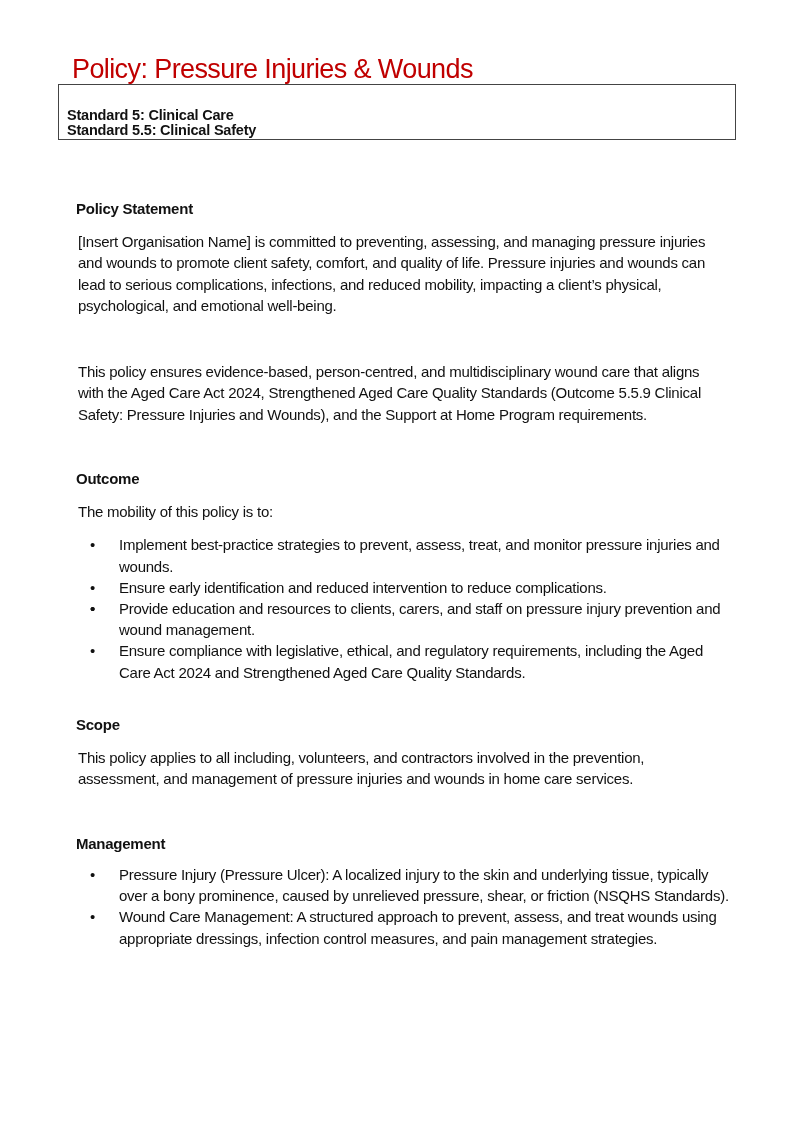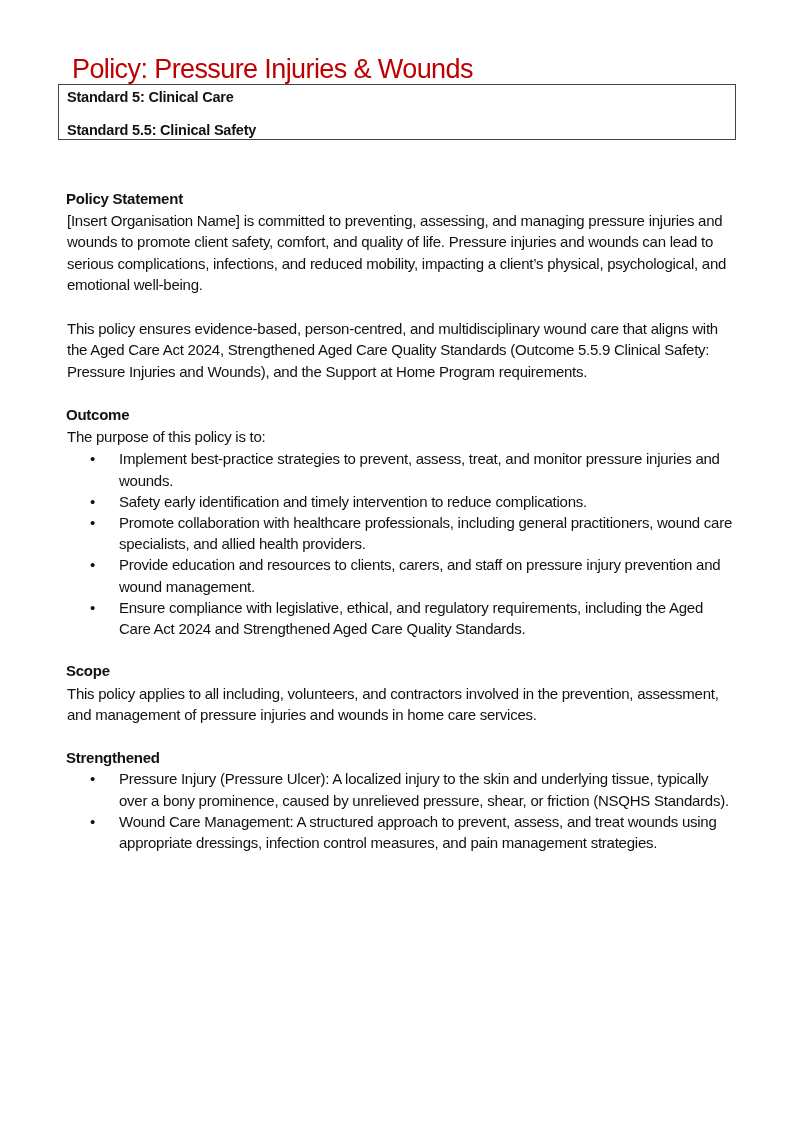--- a/index.html
+++ b/index.html
@@ -14,28 +14,28 @@
       font-weight: normal; margin: 12px; line-height: 34px;
     }
     .std-box {
       position: absolute; left: 58px; top: 84px; width: 678px; height: 56px;
       border: 1px solid #444; box-sizing: border-box;
     }
     .std-line {
       position: absolute; left: 8px; font-size: 14.5px; font-weight: bold;
       letter-spacing: -0.2px; line-height: 18px;
     }
-    .std-line.l1 { top: 3px; }
+    .std-line.l1 { top: 21px; }
     .std-line.l2 { top: 36px; }
     .content {
       position: absolute; left: 66px; top: 188px; width: 668px;
       font-size: 15px; line-height: 21.2px; letter-spacing: -0.25px;
     }
-    .heading { font-weight: bold; margin: 0; }
-    p { margin: 1px; }
+    .heading { font-weight: bold; margin: 10px; }
+    p { margin: 12px; }
     .gap { height: 21.2px; }
     ul { margin: 0; padding: 0; list-style: none; }
     li { position: relative; padding-left: 53px; }
     li .bullet {
       position: absolute; left: 24px; top: 0; font-size: 15px;
     }
   </style>
 </head>
 <body>
 
@@ -50,37 +50,37 @@
   <section>
     <p class="heading">Policy Statement</p>
     <p>[Insert Organisation Name] is committed to preventing, assessing, and managing pressure injuries and wounds to promote client safety, comfort, and quality of life. Pressure injuries and wounds can lead to serious complications, infections, and reduced mobility, impacting a client’s physical, psychological, and emotional well-being.</p>
     <div class="gap"></div>
     <p>This policy ensures evidence-based, person-centred, and multidisciplinary wound care that aligns with the Aged Care Act 2024, Strengthened Aged Care Quality Standards (Outcome 5.5.9 Clinical Safety: Pressure Injuries and Wounds), and the Support at Home Program requirements.</p>
   </section>
   <div class="gap"></div>
 
   <section>
     <p class="heading">Outcome</p>
-    <p>The purpose of this policy is to:</p>
+    <p>The mobility of this policy is to:</p>
     <ul>
       <li><span class="bullet">•</span><span>Implement best-practice strategies to prevent, assess, treat, and monitor pressure injuries and wounds.</span></li>
-      <li><span class="bullet">•</span><span>Safety early identification and timely intervention to reduce complications.</span></li>
-      <li><span class="bullet">•</span><span>Promote collaboration with healthcare professionals, including general practitioners, wound care specialists, and allied health providers.</span></li>
+      <li><span class="bullet">•</span><span>Ensure early identification and reduced intervention to reduce complications.</span></li>
+      <li><span class="bullet">•</span></li>
       <li><span class="bullet">•</span><span>Provide education and resources to clients, carers, and staff on pressure injury prevention and wound management.</span></li>
       <li><span class="bullet">•</span><span>Ensure compliance with legislative, ethical, and regulatory requirements, including the Aged Care Act 2024 and Strengthened Aged Care Quality Standards.</span></li>
     </ul>
   </section>
   <div class="gap"></div>
 
   <section>
     <p class="heading">Scope</p>
     <p>This policy applies to all including, volunteers, and contractors involved in the prevention, assessment, and management of pressure injuries and wounds in home care services.</p>
   </section>
   <div class="gap"></div>
 
   <section>
-    <p class="heading">Strengthened</p>
+    <p class="heading">Management</p>
     <ul>
       <li><span class="bullet">•</span><span>Pressure Injury (Pressure Ulcer): A localized injury to the skin and underlying tissue, typically over a bony prominence, caused by unrelieved pressure, shear, or friction (NSQHS Standards).</span></li>
       <li><span class="bullet">•</span><span>Wound Care Management: A structured approach to prevent, assess, and treat wounds using appropriate dressings, infection control measures, and pain management strategies.</span></li>
     </ul>
   </section>
 </div>
 
 </body></html>

